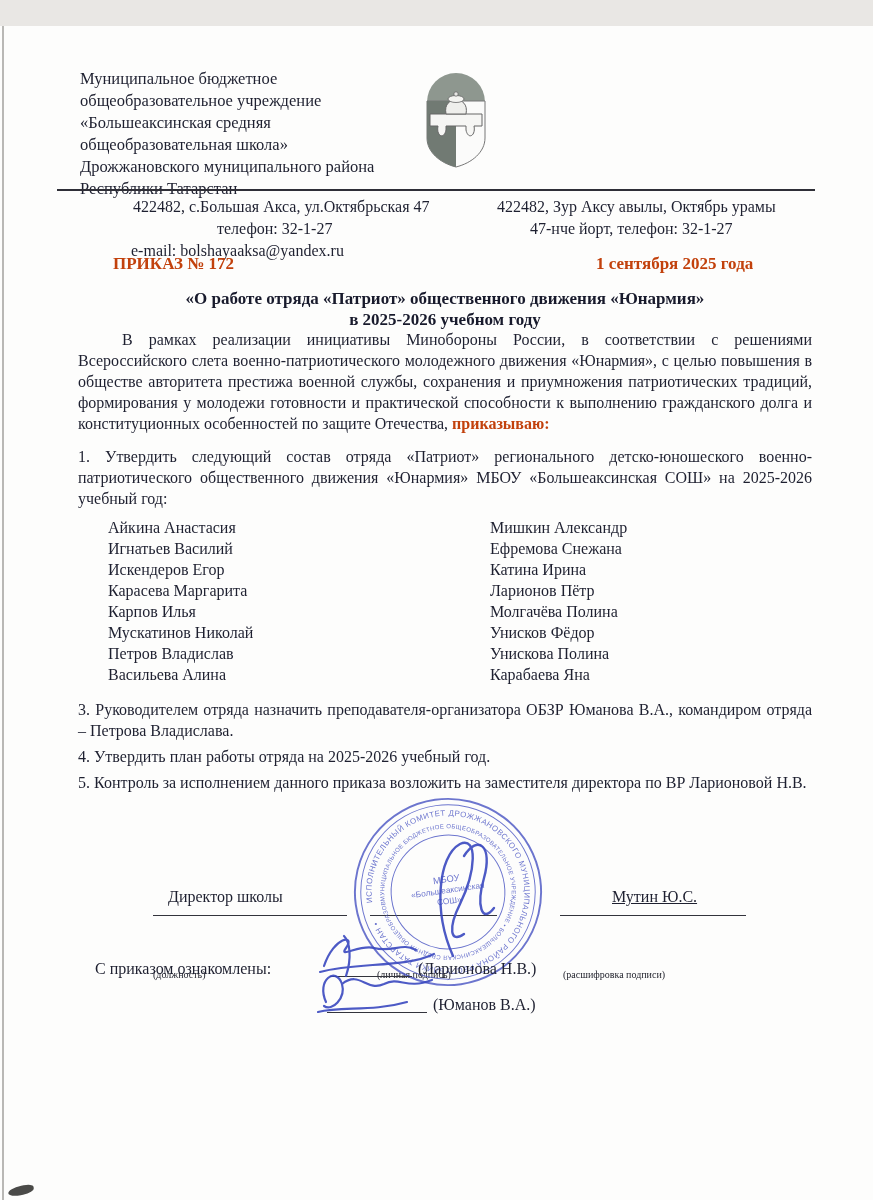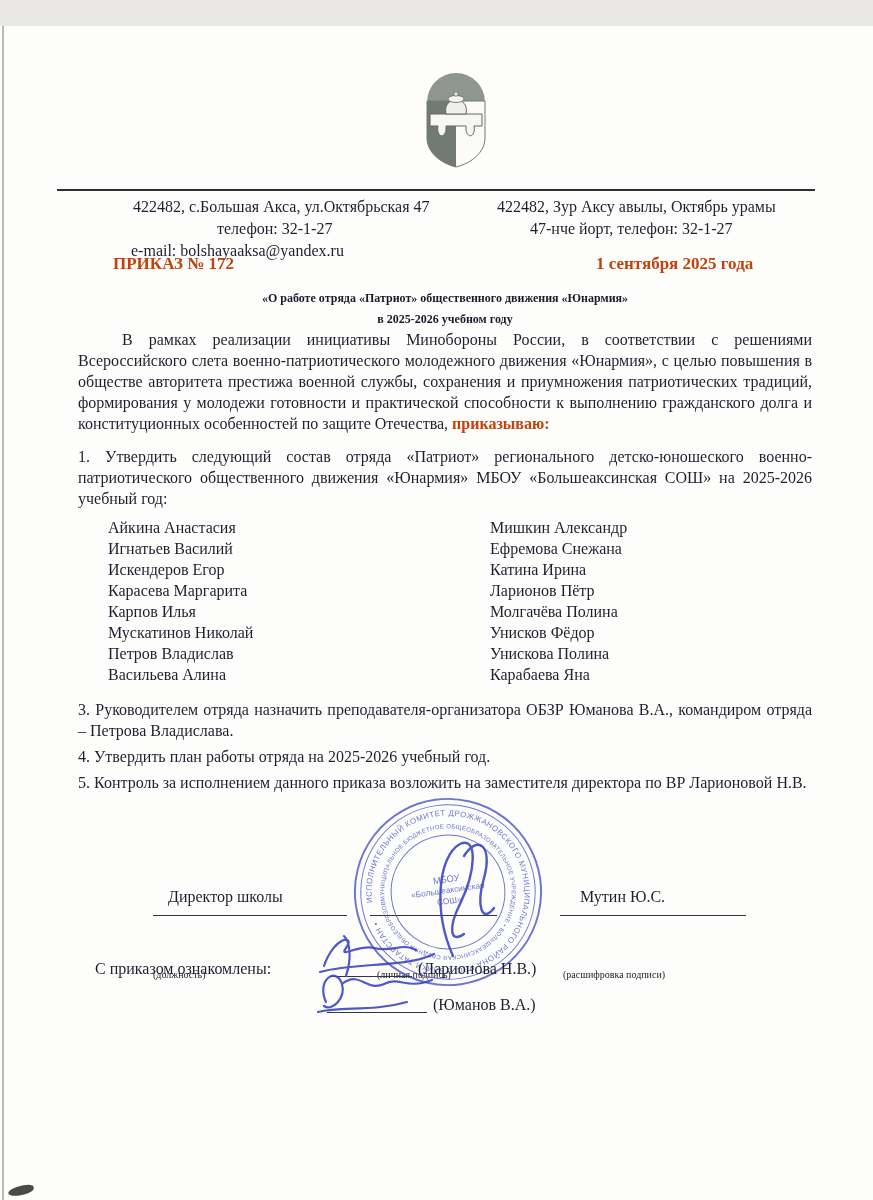--- a/index.html
+++ b/index.html
@@ -13,21 +13,21 @@
   .scan-blot{position:absolute;left:8px;top:1186px;width:26px;height:9px;background:#4a4a48;border-radius:60% 40% 50% 50%;transform:rotate(-12deg);}
   
   .lh-left{position:absolute;left:80px;top:68px;width:345px;line-height:22px;font-size:16.5px;}
   .lh-right{position:absolute;left:513px;top:68px;width:305px;line-height:22px;font-size:16.5px;}
   .emblem{position:absolute;left:420px;top:66px;width:72px;height:106px;}
   .rule{position:absolute;left:57px;top:189px;width:758px;height:2px;background:#2f2f37;}
   
   .abs{position:absolute;white-space:nowrap;}
   .b{font-weight:bold;color:#c2410c;}
   
-  .titleblk{position:absolute;left:78px;top:288px;width:734px;text-align:center;font-weight:bold;font-size:12px;line-height:21px;color:#181a2c;}
+  .titleblk{position:absolute;left:78px;top:288px;width:734px;text-align:center;font-weight:bold;font-size:17px;line-height:21px;color:#181a2c;}
   .body{position:absolute;left:78px;top:329px;width:734px;}
   .body p{margin:0;text-align:justify;}
   .indent{text-indent:44px;}
   .it1{margin-top:12px !important;}
   .it3{margin-top:14px !important;}
   .it45{margin-top:5px !important;}
   .roster{margin:8px 0 10px 0;padding-left:30px;display:grid;grid-template-columns:382px auto;line-height:21px;}
   .roster span{display:block;}
   
   .sigline{position:absolute;height:0;border-bottom:1.4px solid #33343c;}
@@ -39,20 +39,28 @@
 </style>
 </head>
 <body>
 
 <div class="page">
 
   <div class="scan-top"></div>
   <div class="scan-left"></div>
   <div class="scan-blot"></div>
 
+  <div class="lh-left">
+    <div>Муниципальное бюджетное</div>
+    <div>общеобразовательное учреждение</div>
+    <div>«Большеаксинская средняя</div>
+    <div>общеобразовательная школа»</div>
+    <div>Дрожжановского муниципального  района</div>
+    <div>Республики Татарстан</div>
+  </div>
 
   <div class="emblem">
     <svg viewBox="0 0 72 106" width="72" height="106" aria-hidden="true">
       <circle cx="36" cy="36" r="29" fill="#8e978f"></circle>
       <path d="M7,35 H65 V72 C65,86 52,97 36,101 C20,97 7,86 7,72 Z" fill="#fbfbfa" stroke="#777" stroke-width="1"></path>
       <path d="M7,35 H36 V101 C20,97 7,86 7,72 Z" fill="#717a73"></path>
       <path d="M10,48 H62 V60 H54 C56,70 48,74 46,64 L46,60 H26 L26,64 C24,74 16,70 18,60 H10 Z" fill="#f6f6f4" stroke="#666" stroke-width="1"></path>
       <path d="M26,48 C24,38 30,34 36,34 C42,34 48,38 46,48 Z" fill="#efefec" stroke="#666" stroke-width="1"></path>
       <ellipse cx="36" cy="33" rx="8" ry="3.5" fill="#f4f4f1" stroke="#666" stroke-width="0.8"></ellipse>
       <circle cx="36" cy="28" r="2.2" fill="#e8e8e5" stroke="#666" stroke-width="0.8"></circle>
@@ -98,21 +106,21 @@
       <span>Васильева Алина</span>
         <span>Карабаева Яна</span>
     </div>
 
     <p class="it3">3. Руководителем отряда назначить преподавателя-организатора ОБЗР Юманова В.А., командиром отряда – Петрова Владислава.</p>
     <p class="it45">4. Утвердить  план работы отряда на 2025-2026 учебный год.</p>
     <p class="it45">5. Контроль за исполнением данного приказа возложить на заместителя директора по ВР Ларионовой Н.В.</p>
   </div>
 
   <div class="abs" style="left:168px;top:886px;">Директор школы</div>
-  <div class="abs" style="left:580px;top:886px;">Мутин Ю.С.</div>
+  <div class="abs" style="left:612px;top:886px;text-decoration:underline;">Мутин Ю.С.</div>
 
   <div class="sigline" style="left:153px;top:915px;width:194px;"></div>
   <div class="sigline" style="left:370px;top:915px;width:127px;"></div>
   <div class="sigline" style="left:560px;top:915px;width:186px;"></div>
 
   <div class="sublbl" style="left:153px;top:920px;">(должность)</div>
   <div class="sublbl" style="left:377px;top:920px;">(личная подпись)</div>
   <div class="sublbl" style="left:563px;top:920px;">(расшифровка подписи)</div>
 
   <div class="stamp">

